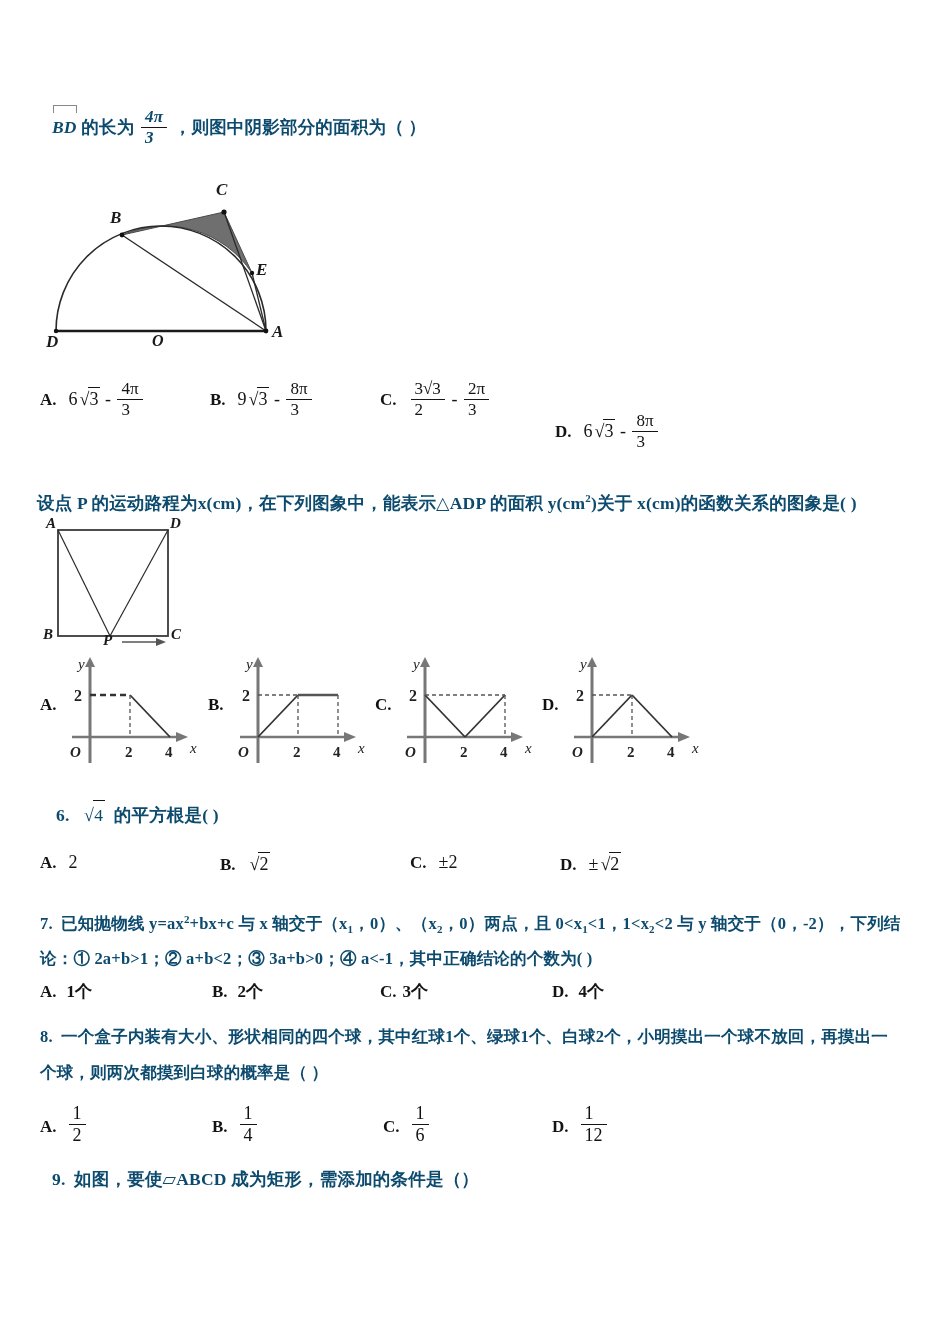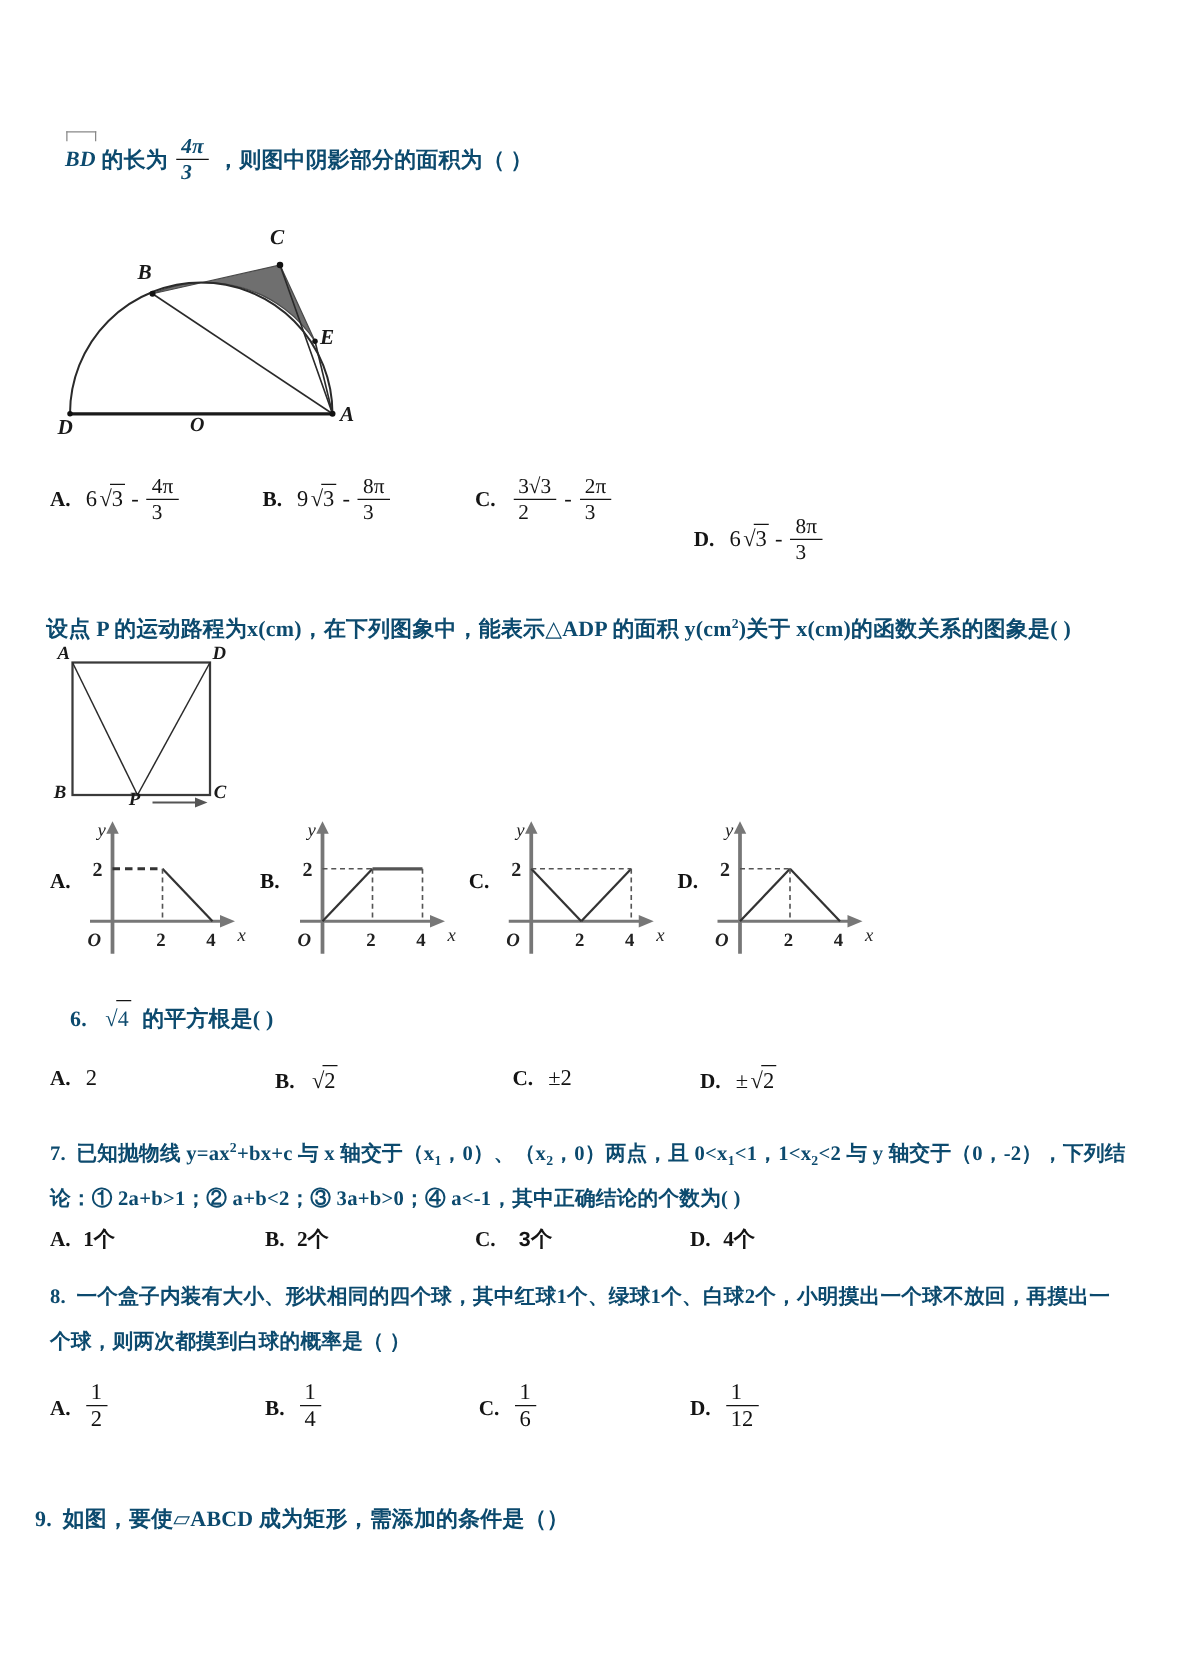--- a/index.html
+++ b/index.html
@@ -353,21 +353,21 @@
     <div class="abs" style="left:0px; top:0px;">
       <span class="opt-label">A.</span>
       <span class="opt-label" style="margin-left:6px;">1个</span>
     </div>
     <div class="abs" style="left:172px; top:0px;">
       <span class="opt-label">B.</span>
       <span class="opt-label" style="margin-left:6px;">2个</span>
     </div>
     <div class="abs" style="left:340px; top:0px;">
       <span class="opt-label">C.</span>
-      <span class="opt-label" style="margin-left:14px;font-family:Liberation Mono, monospace;">3个</span>
+      <span class="opt-label" style="margin-left:2px;">3个</span>
     </div>
     <div class="abs" style="left:512px; top:0px;">
       <span class="opt-label">D.</span>
       <span class="opt-label" style="margin-left:6px;">4个</span>
     </div>
   </div>
 
   <div class="abs q-text small" style="left:40px; top:1024px; width:895px;">
     <span>8.</span>
     <span style="margin-left:4px;">一个盒子内装有大小、形状相同的四个球，其中红球1个、绿球1个、白球2个，小明摸出一个球不放回，再摸出一</span>
@@ -400,18 +400,18 @@
     </div>
     <div class="abs" style="left:512px; top:6px;">
       <span class="opt-label">D.</span>
       <span class="frac big" style="margin-left:8px;">
         <span class="num">1</span>
         <span class="den">12</span>
       </span>
     </div>
   </div>
 
-  <div class="abs q-text" style="left:28px; top:1166px; width:700px;margin-top:36px;">
+  <div class="abs q-text" style="left:52px; top:1166px; width:700px;">
     <span>9.</span>
     <span style="margin-left:4px;">如图，要使▱ABCD 成为矩形，需添加的条件是（）</span>
   </div>
 
 </div>
 
 </body></html>

